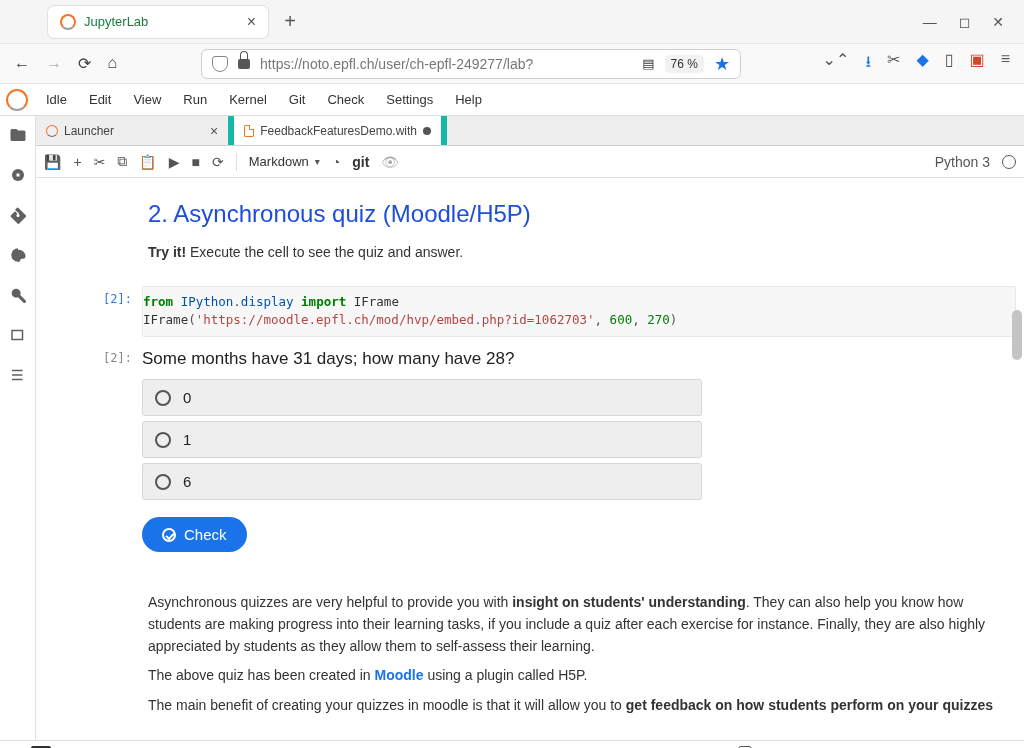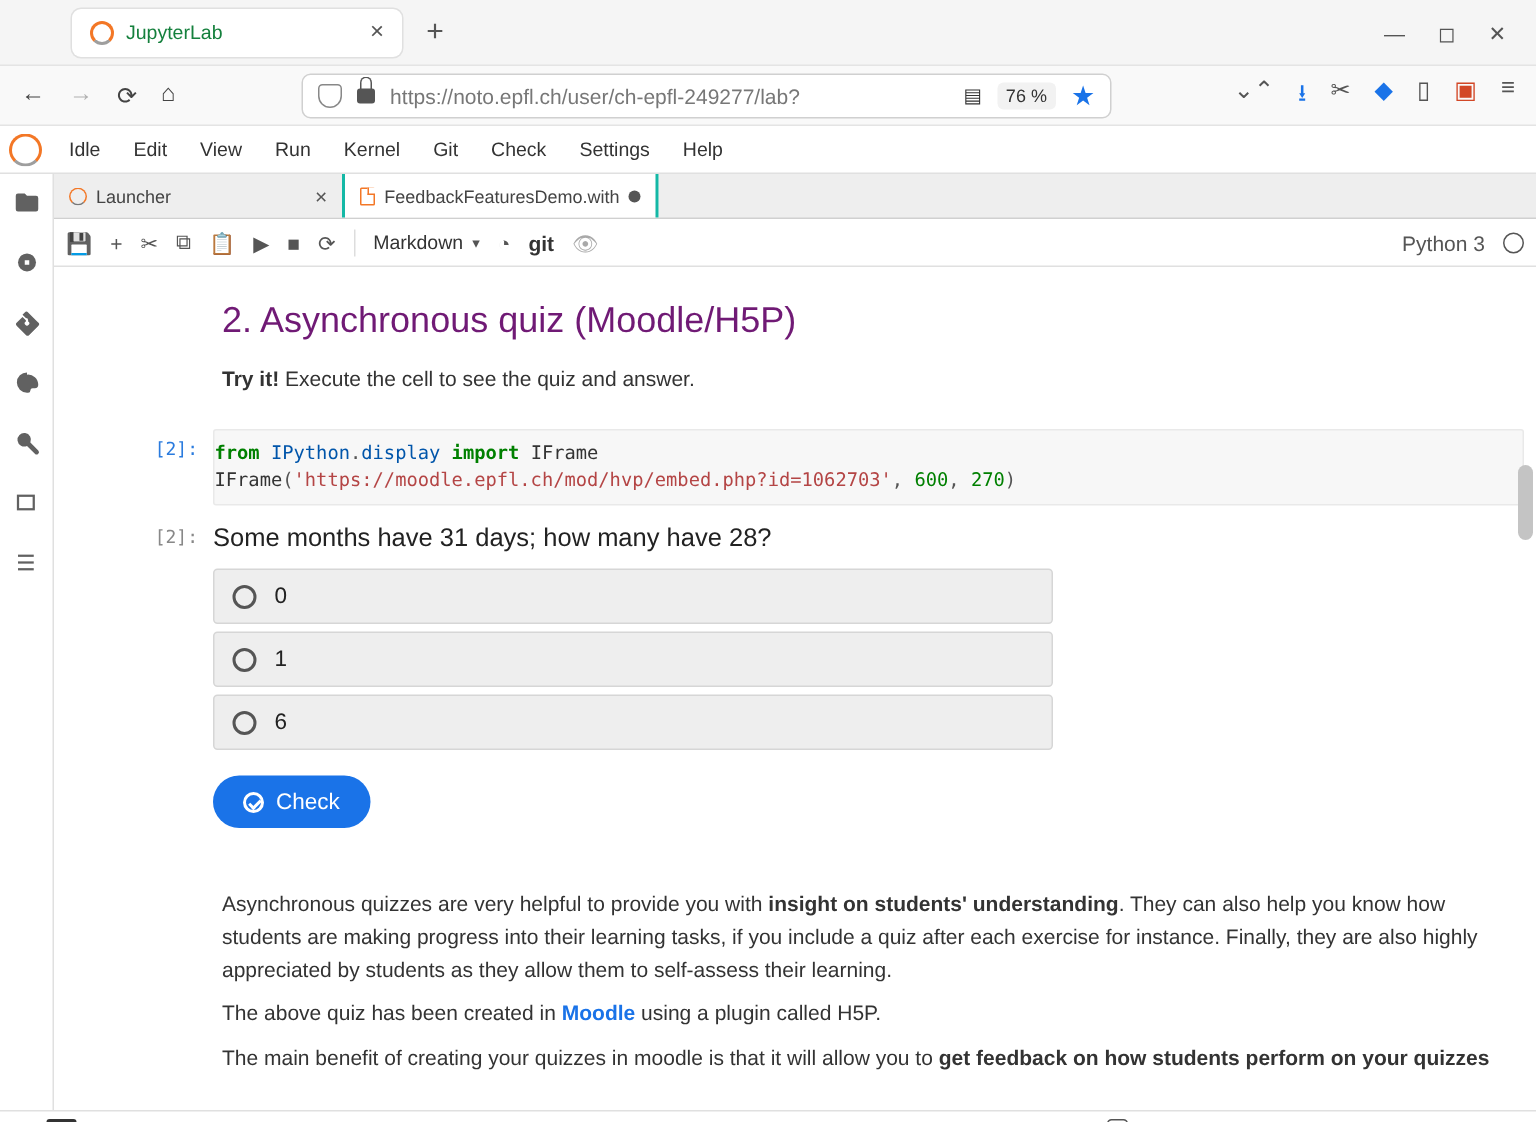--- a/index.html
+++ b/index.html
@@ -120,21 +120,21 @@
   
   .doc-tabs {
     height:30px;
     background:#eee;
     border-bottom:1px solid #d0d0d0;
     display:flex;
     align-items:stretch;
   }
   .doc-tab {
     display:flex;align-items:center;gap:6px;padding:0 10px;
-    border-right:2px solid #14b8a6;font-size:12px;color:#444;cursor:pointer;
+    border-right:6px solid #14b8a6;font-size:12px;color:#444;cursor:pointer;
     background:#eee;
   }
   .doc-tab.active{background:#fff;}
   .doc-tab .close{font-size:14px;color:#555;}
   .dot-mod{width:8px;height:8px;border-radius:50%;background:#555;}
   .ic-launcher{width:12px;height:12px;border:1.5px solid #f37726;border-bottom-color:#777;border-radius:50%;}
   .ic-nb{width:10px;height:12px;border:1.5px solid #f37726;border-radius:1px;position:relative;}
   .ic-nb::after{content:"";position:absolute;right:-1px;top:-1px;width:4px;height:4px;background:#fff;border-left:1.5px solid #f37726;border-bottom:1.5px solid #f37726;}
 
   
@@ -154,21 +154,21 @@
     flex:1;
     overflow:auto;
     position:relative;
     background:#fff;
   }
   .nb-content{
     margin: 8px 8px 8px 40px;
     padding: 0 0 30px 0;
   }
   .cell-markdown{ padding: 6px 20px 6px 72px; }
-  .cell-markdown h2{ font-size:24px; font-weight:400; color:#701a75; margin:8px 0 14px;}
+  .cell-markdown h2{ font-size:24px; font-weight:400; color:#1d4ed8; margin:8px 0 14px;}
   .cell-markdown p{ font-size:14px; color:#333; margin:8px 0; line-height:1.55;}
   .cell-markdown strong{font-weight:600;}
   .cell-code{ display:flex; align-items:flex-start; margin:8px 0;}
   .prompt{ width:66px; text-align:right; padding:6px 10px 0 0; color:#2a7bde; font-family:Menlo,Consolas,monospace;font-size:12px; }
   .prompt.out{color:#888;}
   .code-input{
     flex:1; background:#f7f7f7;border:1px solid #e9e9e9;border-radius:2px;
     font-family:Menlo,Consolas,monospace;font-size:12.5px;color:#333;
     padding:6px 0; line-height:1.5; white-space:pre;
   }

